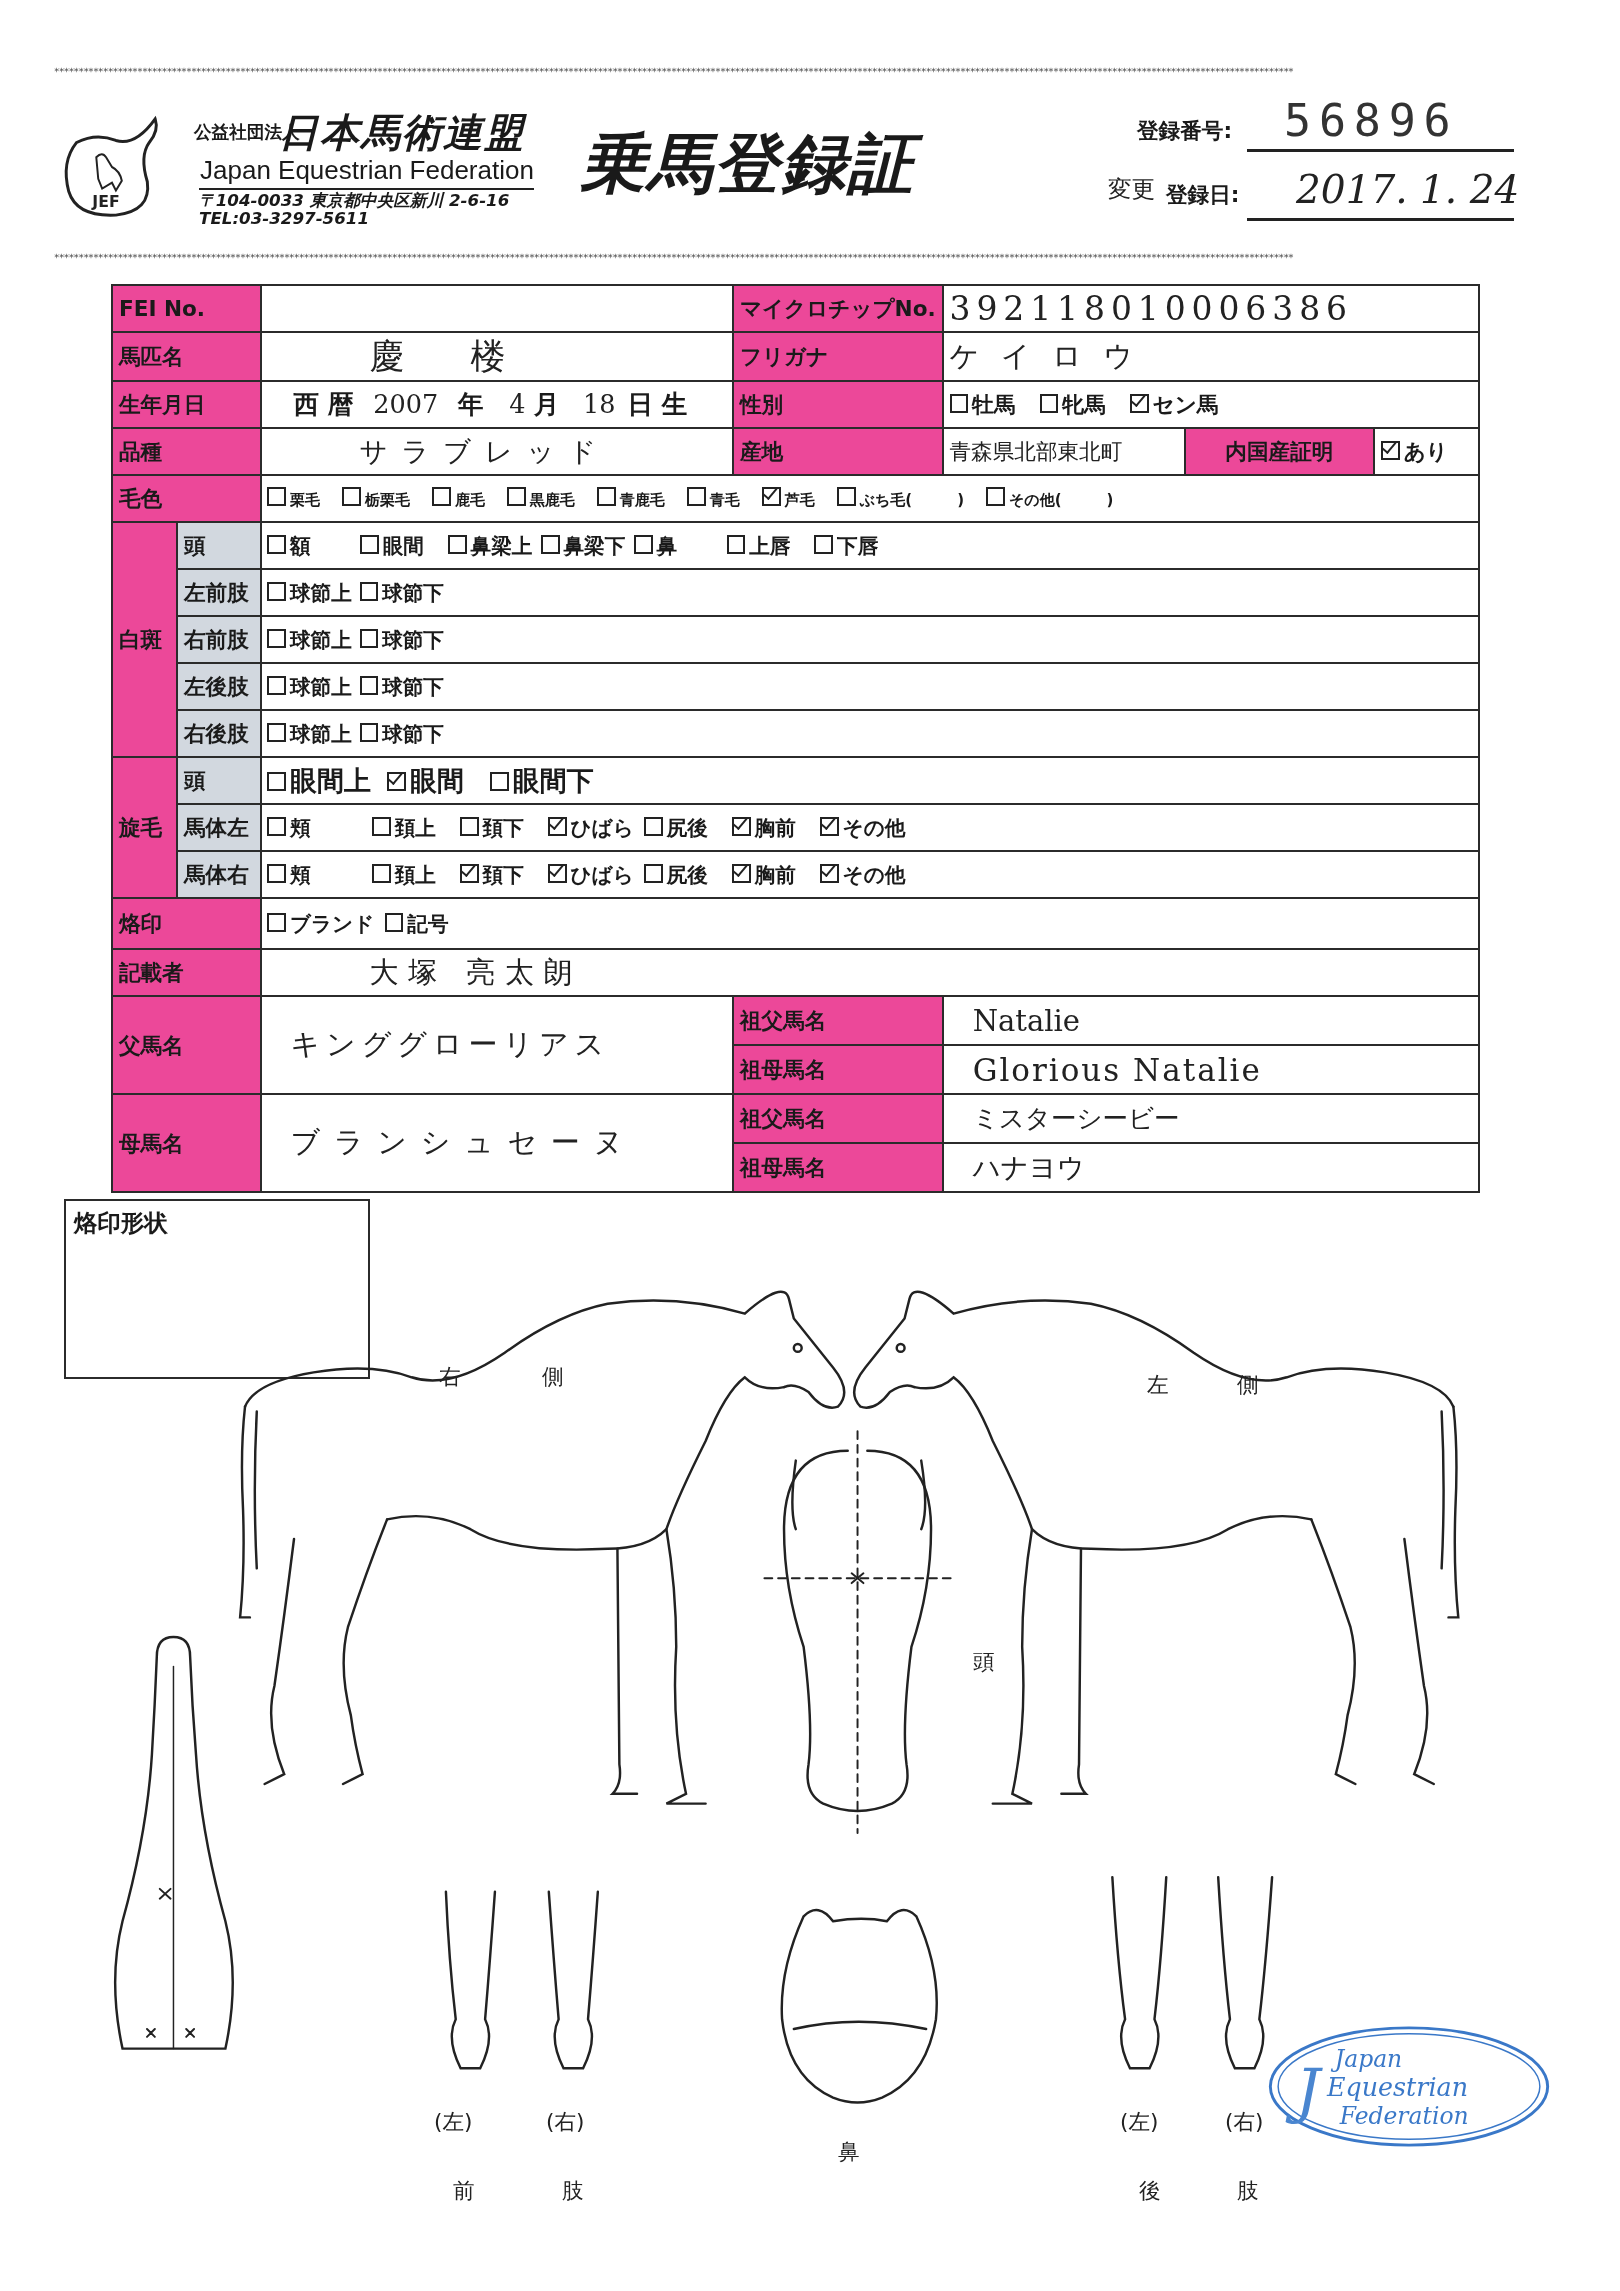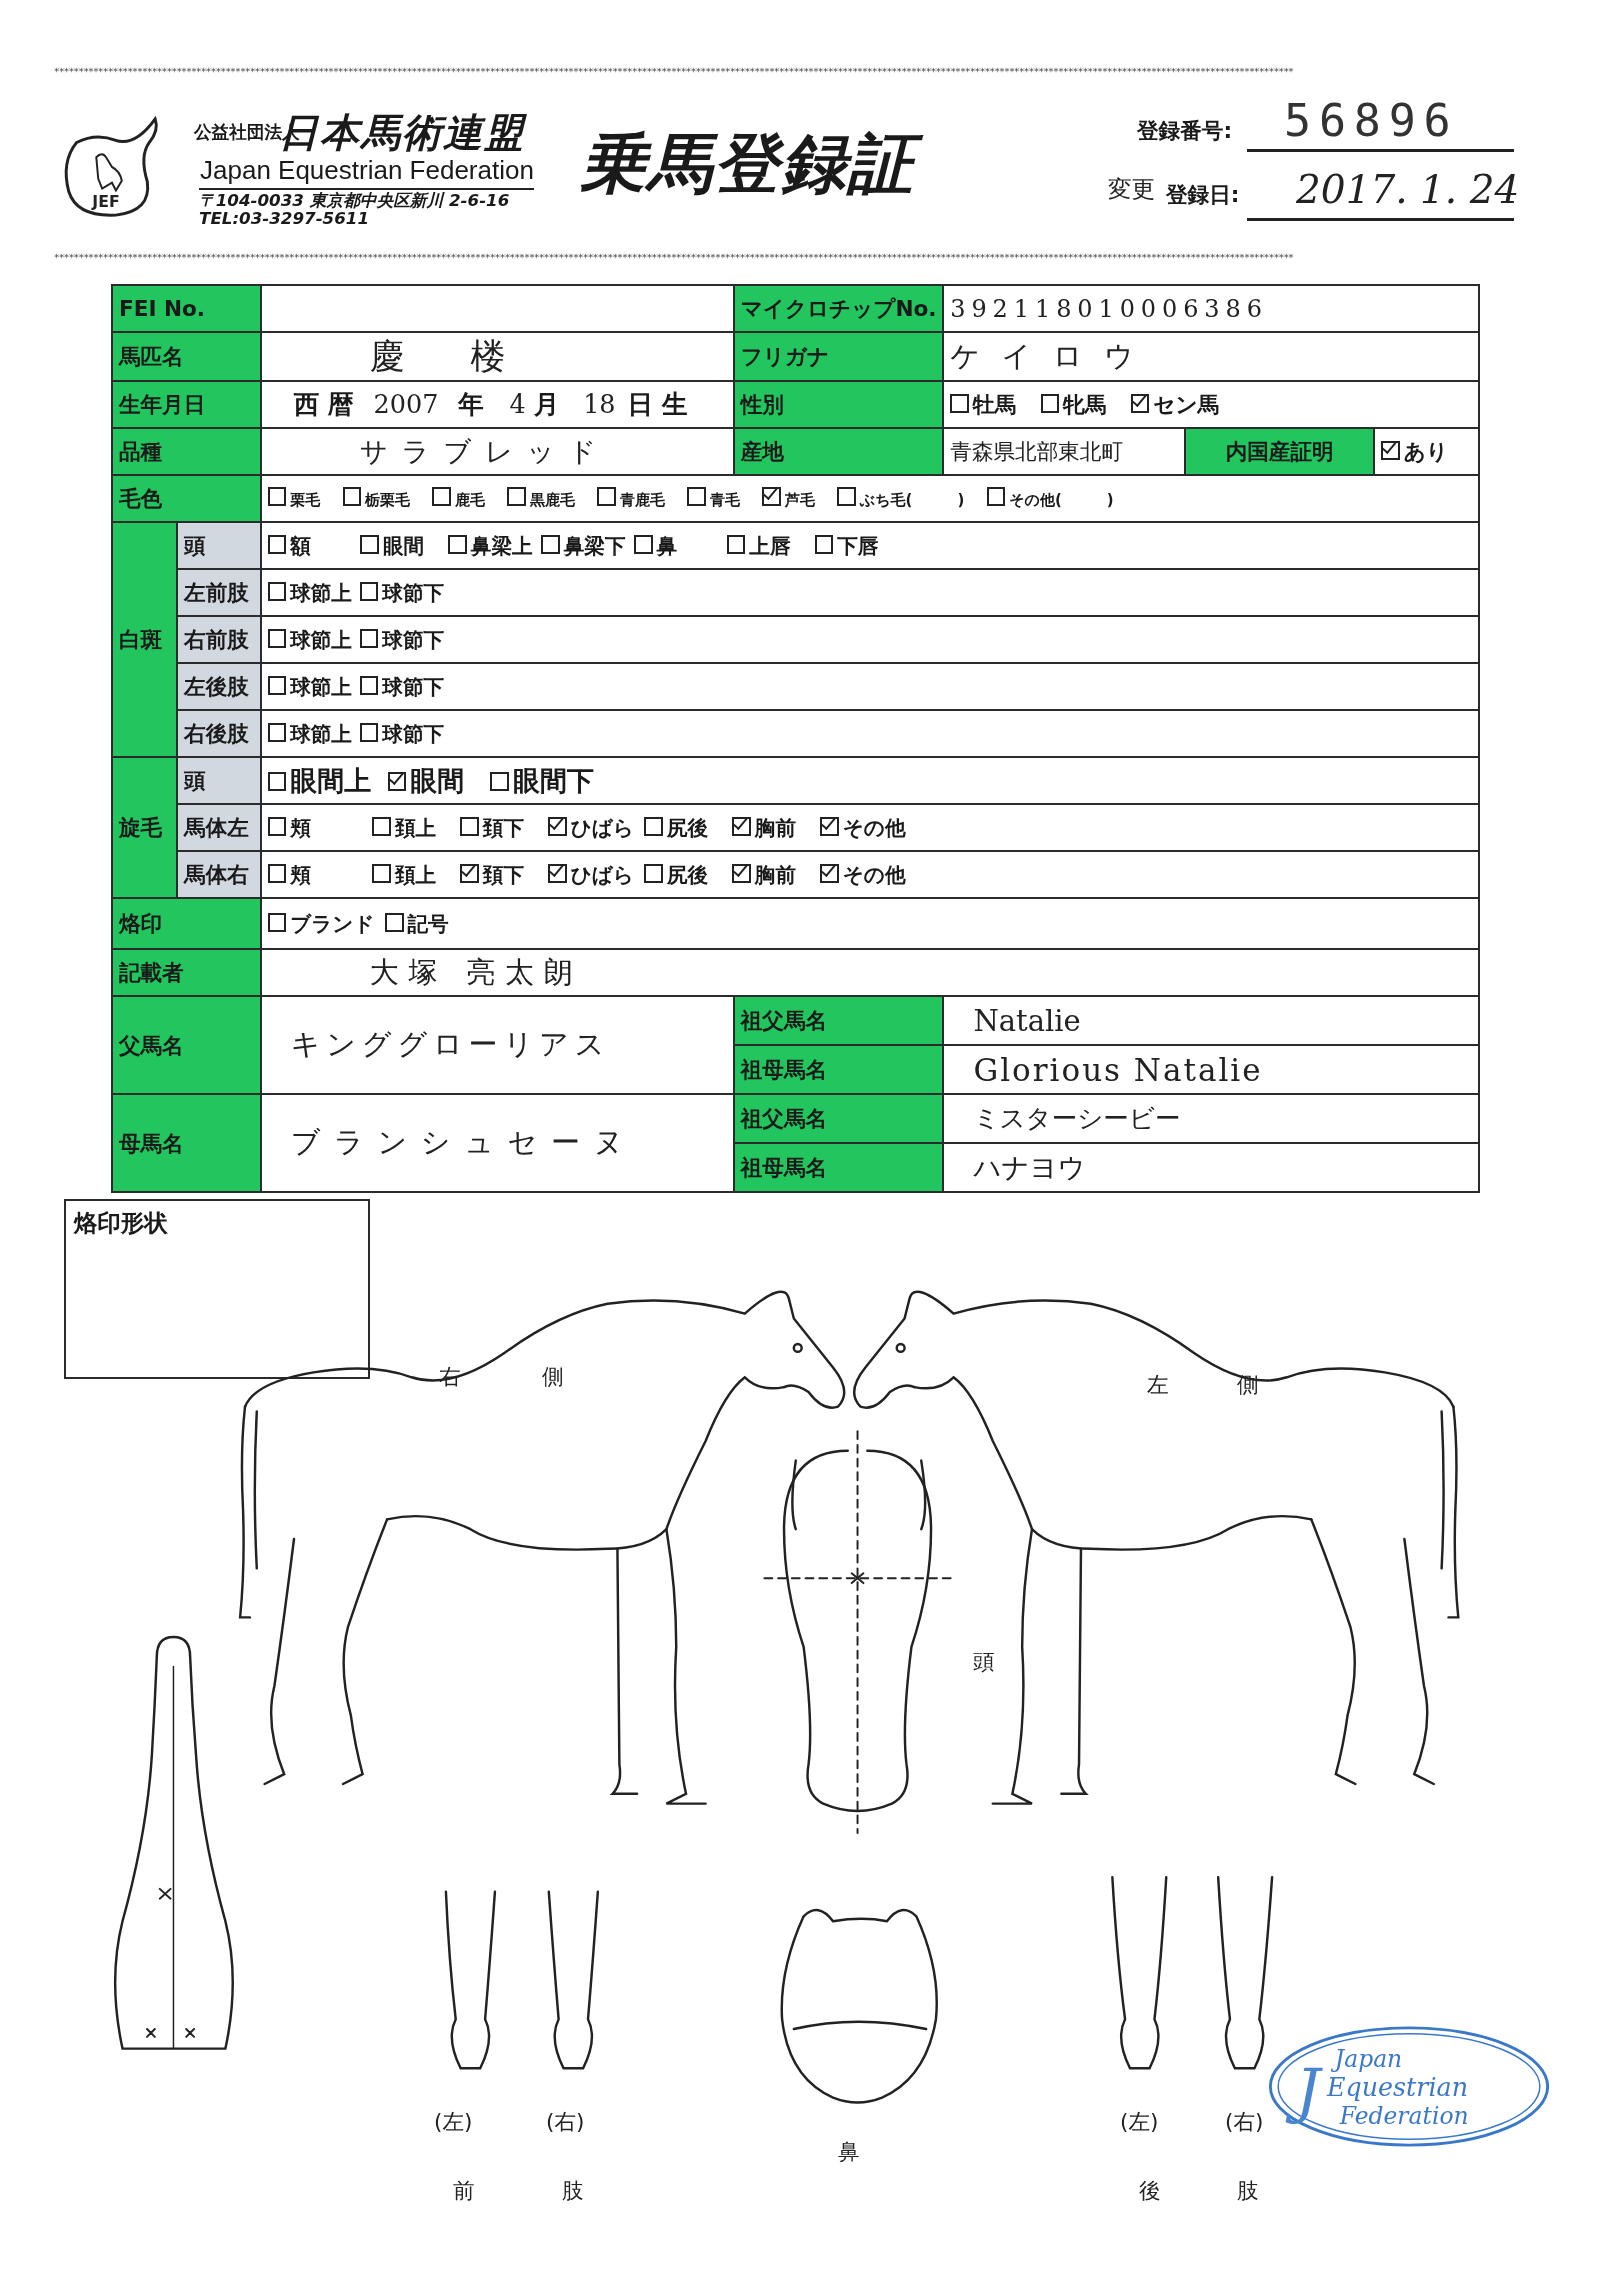--- a/index.html
+++ b/index.html
@@ -18,30 +18,30 @@
   .doc-title { position:absolute; left:580px; top:120px; font-size:65px; font-weight:bold; font-style:italic; letter-spacing:2px; }
   .reg-label { position:absolute; font-size:21.6px; font-weight:bold; }
   .reg-value { position:absolute; font-family:"DejaVu Sans Mono", monospace; }
   .reg-line { position:absolute; height:2.9px; background:#222; }
   .hand { font-family:"DejaVu Serif", serif; color:#222; }
 
   
   table.form { position:absolute; left:111px; top:284px; width:1369px; border-collapse:collapse;
                font-size:21.6px; }
   table.form td { border:2.9px solid #2b2b2b; padding:0 5.9px; height:45px; vertical-align:middle; white-space:nowrap; }
-  td.lbl { background:#22c55e; font-weight:bold; }
+  td.lbl { background:#ec4899; font-weight:bold; }
   td.lbl2 { background:#d2d8df; font-weight:bold; padding:0 3.9px; }
   td.val { background:#fff; }
   .cb { display:inline-block; width:14.7px; height:14.7px; border:2px solid #222; vertical-align:-1px; margin-right:3.9px; position:relative; }
   .cb.on::after { content:""; position:absolute; left:2px; top:-3.9px; width:5.9px; height:11.8px;
                   border-right:2px solid #222; border-bottom:2px solid #222; transform:rotate(40deg); }
   .opt { display:inline-block; margin-right:17.6px; }
   .opt span.t { font-weight:bold; }
   .h30 td { height:29px; }
-  .hw { font-size:24px; letter-spacing:11.8px; }
+  .hw { font-size:33px; letter-spacing:11.8px; }
 
   
   .brand-box { position:absolute; left:64px; top:1199px; width:302px; height:176px; border:2.9px solid #2b2b2b; }
   .brand-box .t { position:absolute; left:7.8px; top:5.9px; font-size:23.5px; font-weight:bold; }
   .lbl-small { position:absolute; font-size:21.6px; color:#222; }
   svg.draw { position:absolute; left:0; top:0; width:1620px; height:2292px; }
   .stamp { position:absolute; left:1266px; top:2024px; width:286px; height:125px; }
 </style>
 </head>
 <body>

